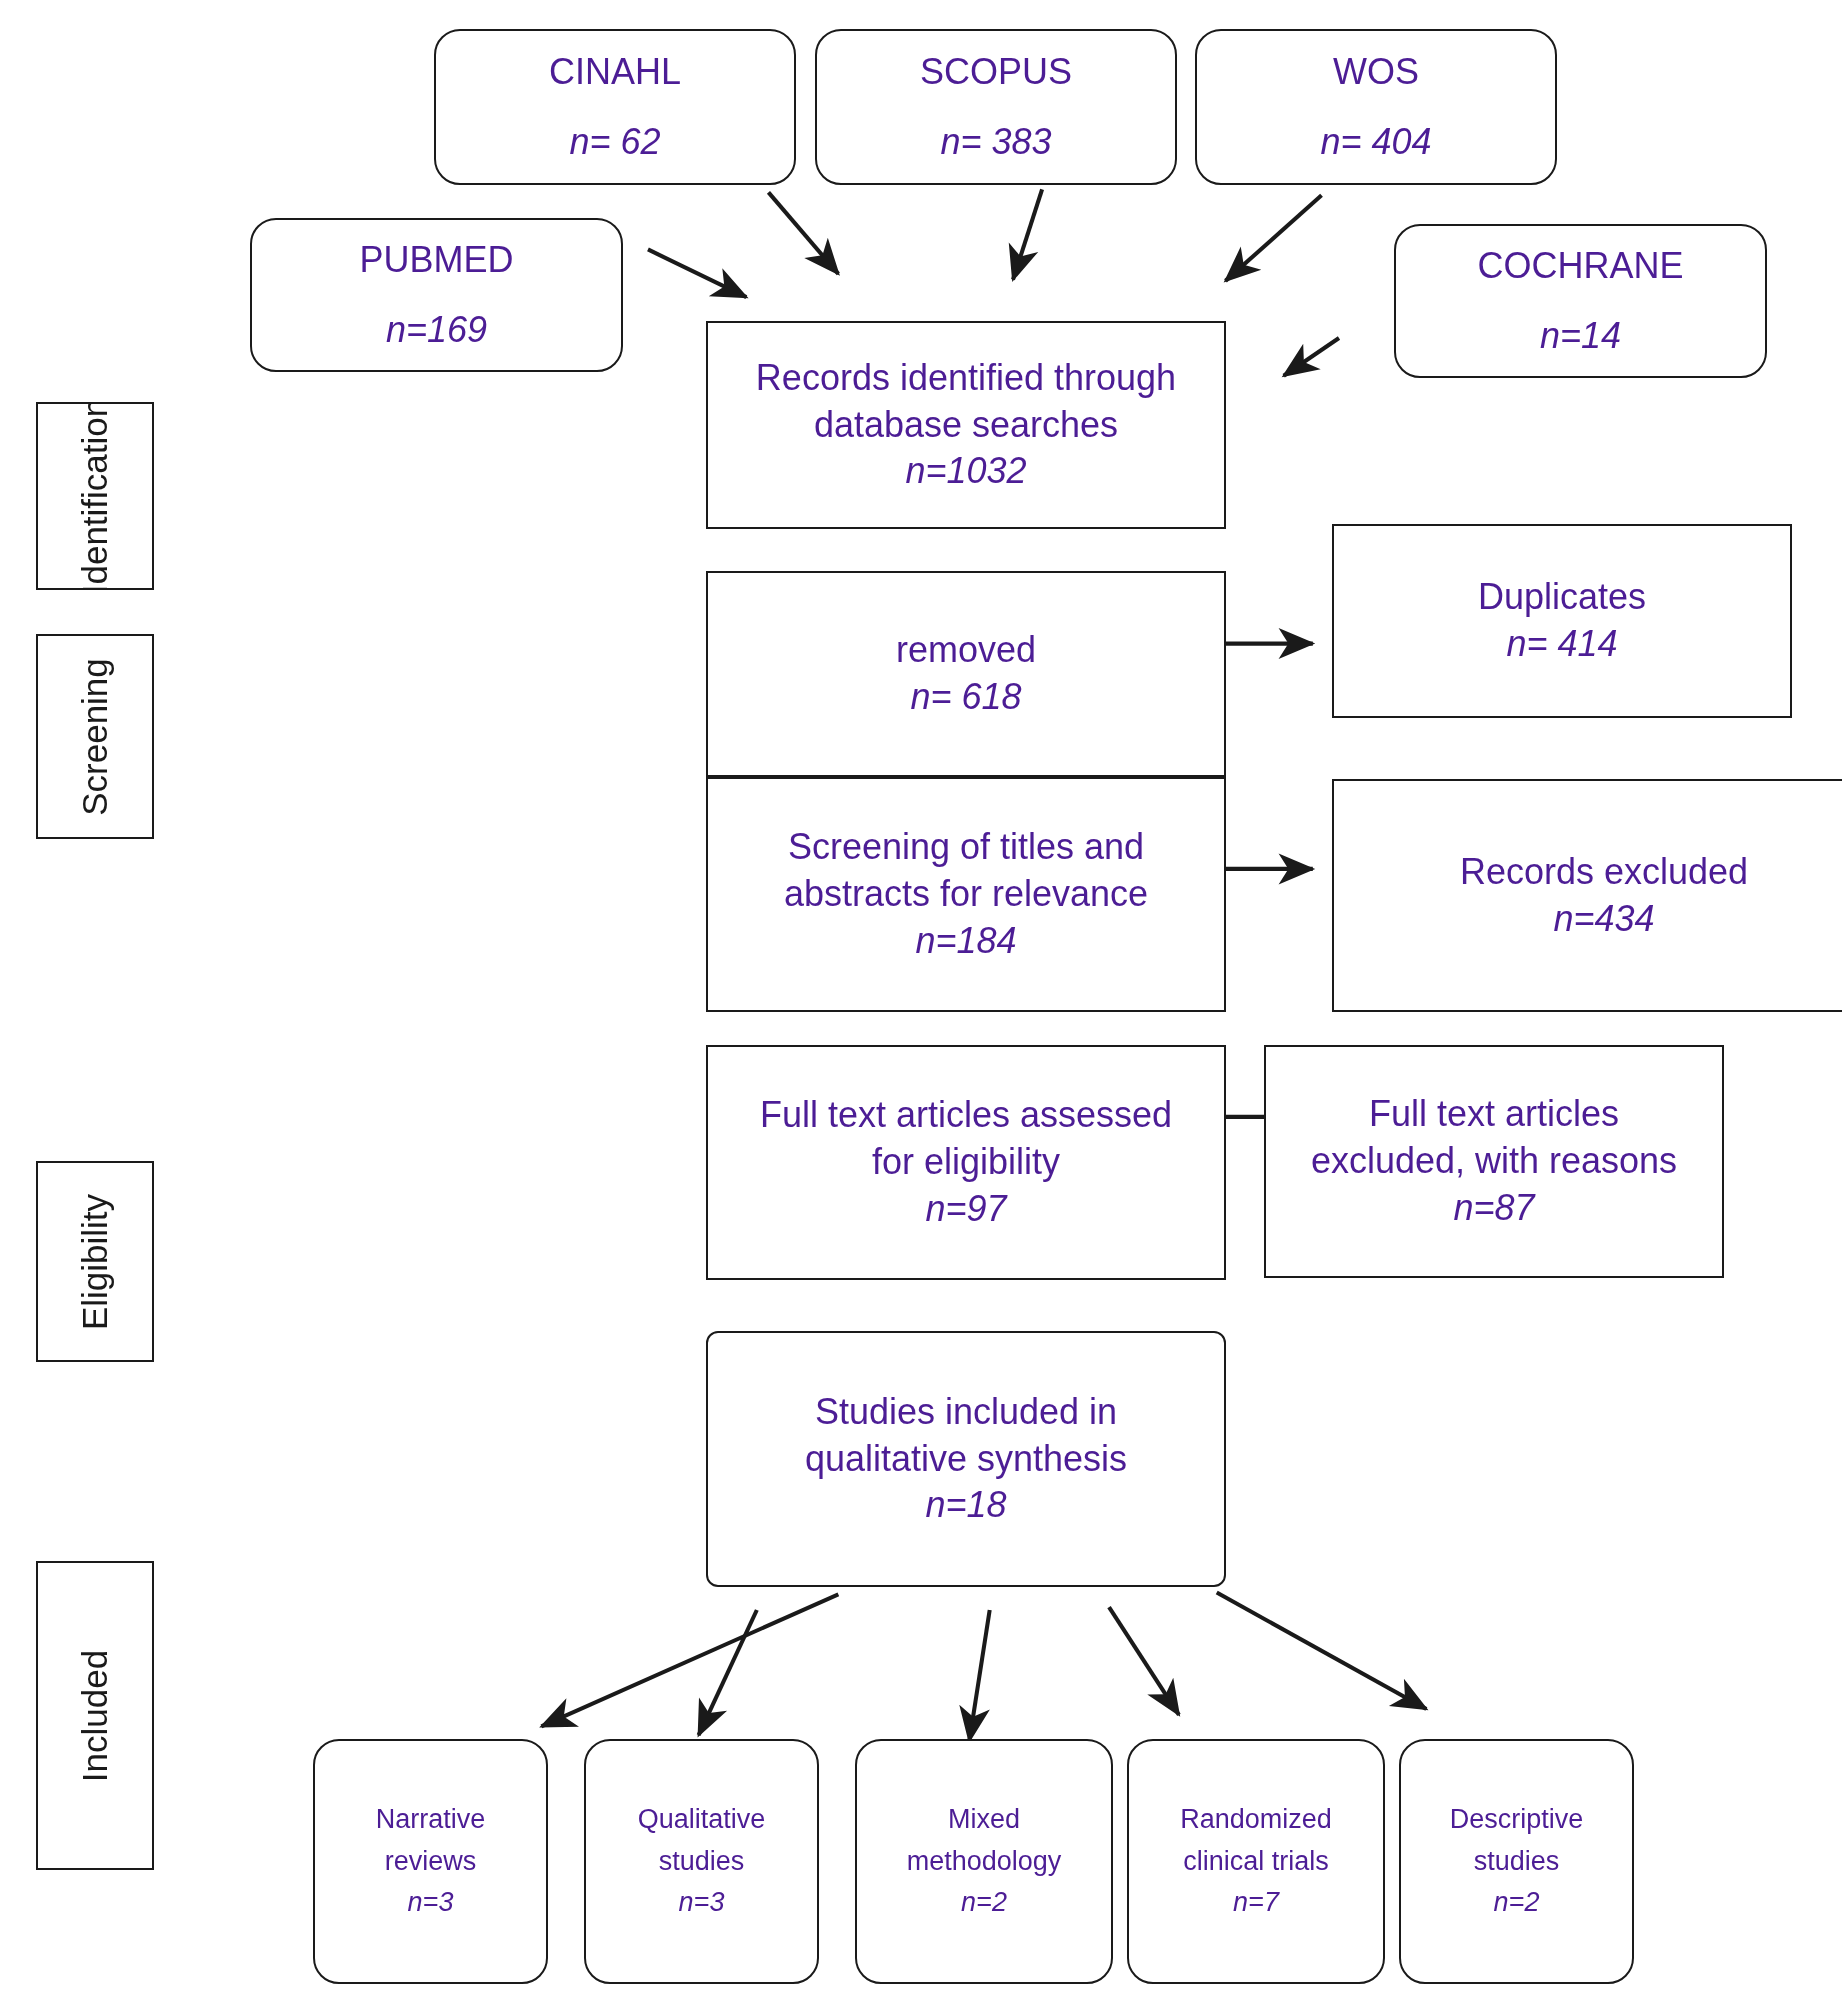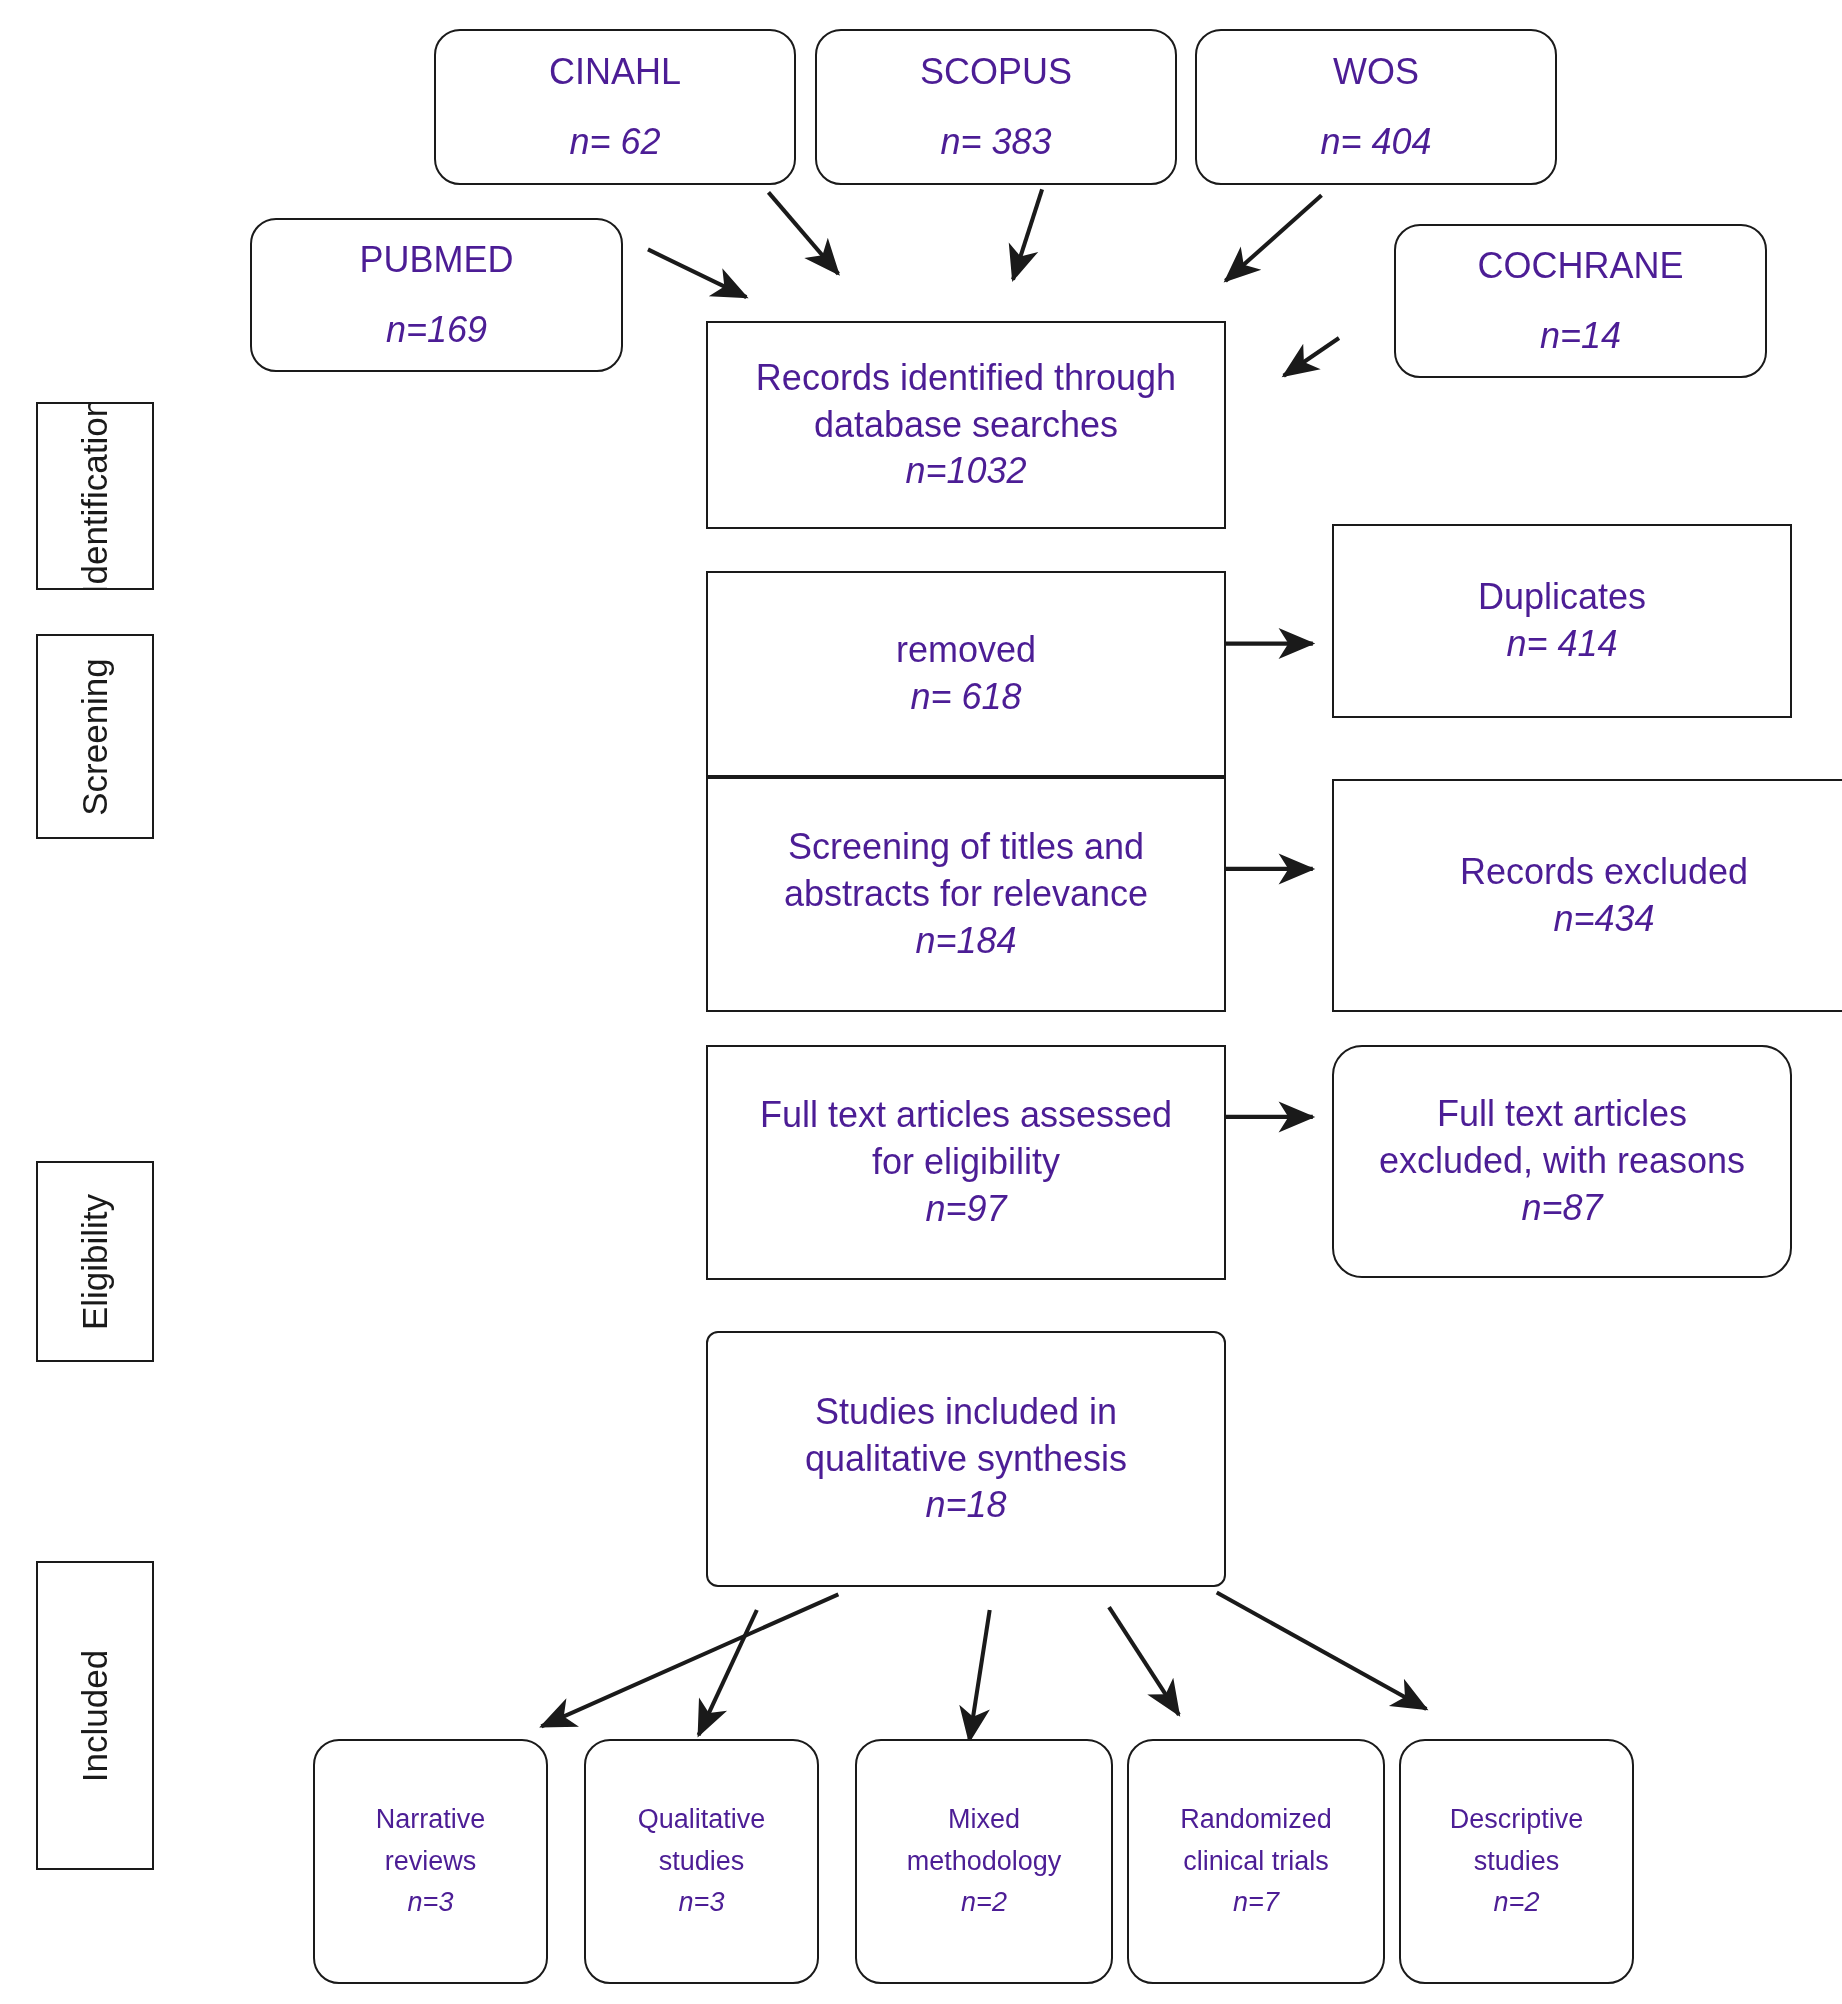--- a/index.html
+++ b/index.html
@@ -203,21 +203,21 @@
   <div class="box square flowbox" style="left:1332px; top:524px; width:460px; height:194px;">
     <span class="line">Duplicates</span>
     <span class="line ital">n= 414</span>
   </div>
 
   <div class="box square flowbox" style="left:1332px; top:779px; width:544px; height:233px;">
     <span class="line">Records excluded</span>
     <span class="line ital">n=434</span>
   </div>
 
-  <div class="box square flowbox" style="left:1332px; top:1045px; width:460px; height:233px;border-radius:30px;">
+  <div class="box square flowbox" style="left:1264px; top:1045px; width:460px; height:233px;">
     <span class="line">Full text articles</span>
     <span class="line">excluded, with reasons</span>
     <span class="line ital">n=87</span>
   </div>
 
   <div class="box rounded leafbox" style="left:313px; top:1739px; width:235px; height:245px;">
     <span class="line">Narrative</span>
     <span class="line">reviews</span>
     <span class="line ital">n=3</span>
   </div>

